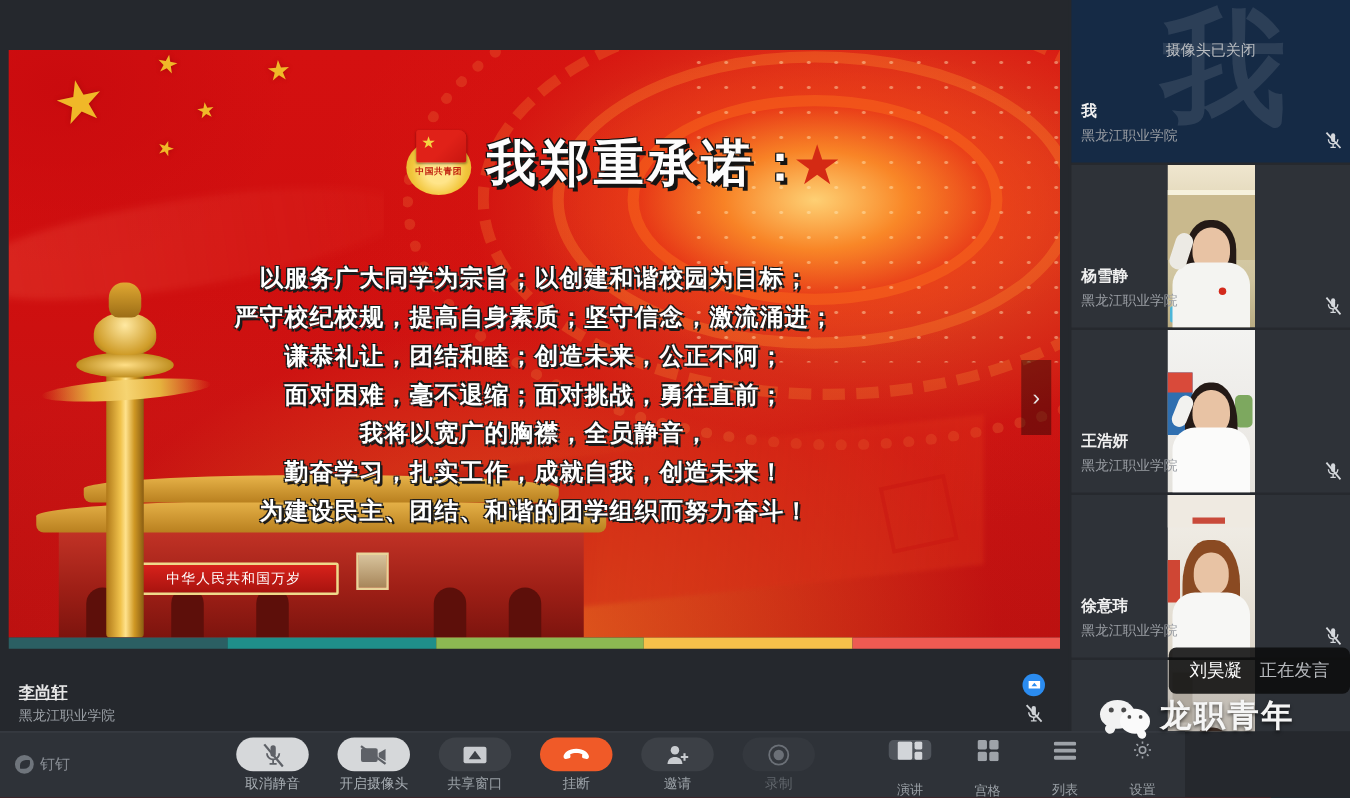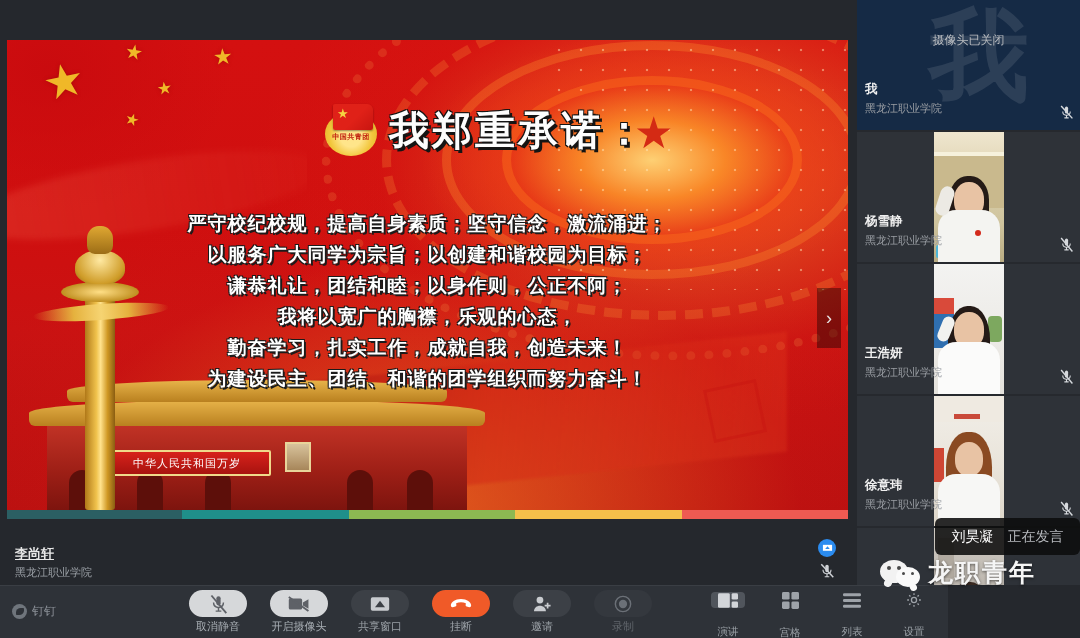--- a/index.html
+++ b/index.html
@@ -249,24 +249,25 @@
         <div class="emblem">
           <div class="emblem-wreath"></div>
           <div class="emblem-flag"></div>
           <div class="emblem-star">★</div>
           <div class="emblem-txt">中国共青团</div>
         </div>
         <div class="title-text">我郑重承诺：</div>
       </div>
 
       <div class="pledge">
+        <div class="pledge-line">以服务广大同学为宗旨；以创建和谐校园为目标；</div>
         <div class="pledge-line">严守校纪校规，提高自身素质；坚守信念，激流涌进；</div>
-        <div class="pledge-line">以服务广大同学为宗旨；以创建和谐校园为目标；</div>
-        <div class="pledge-line">谦恭礼让，团结和睦；以身作则，公正不阿；</div>
-        <div class="pledge-line">我将以宽广的胸襟，乐观的心态，</div>
+        <div class="pledge-line">谦恭礼让，团结和睦；创造未来，公正不阿；</div>
+        <div class="pledge-line">面对困难，毫不退缩；面对挑战，勇往直前；</div>
+        <div class="pledge-line">我将以宽广的胸襟，全员静音，</div>
         <div class="pledge-line">勤奋学习，扎实工作，成就自我，创造未来！</div>
         <div class="pledge-line">为建设民主、团结、和谐的团学组织而努力奋斗！</div>
       </div>
 
       <div id="next-arrow">›</div>
     </div>
 
     <div id="strip">
         <div style="background: rgb(43, 95, 99); flex: 0 0 175px;"></div>
         <div style="background: rgb(31, 143, 138); flex: 1 1 auto;"></div>

